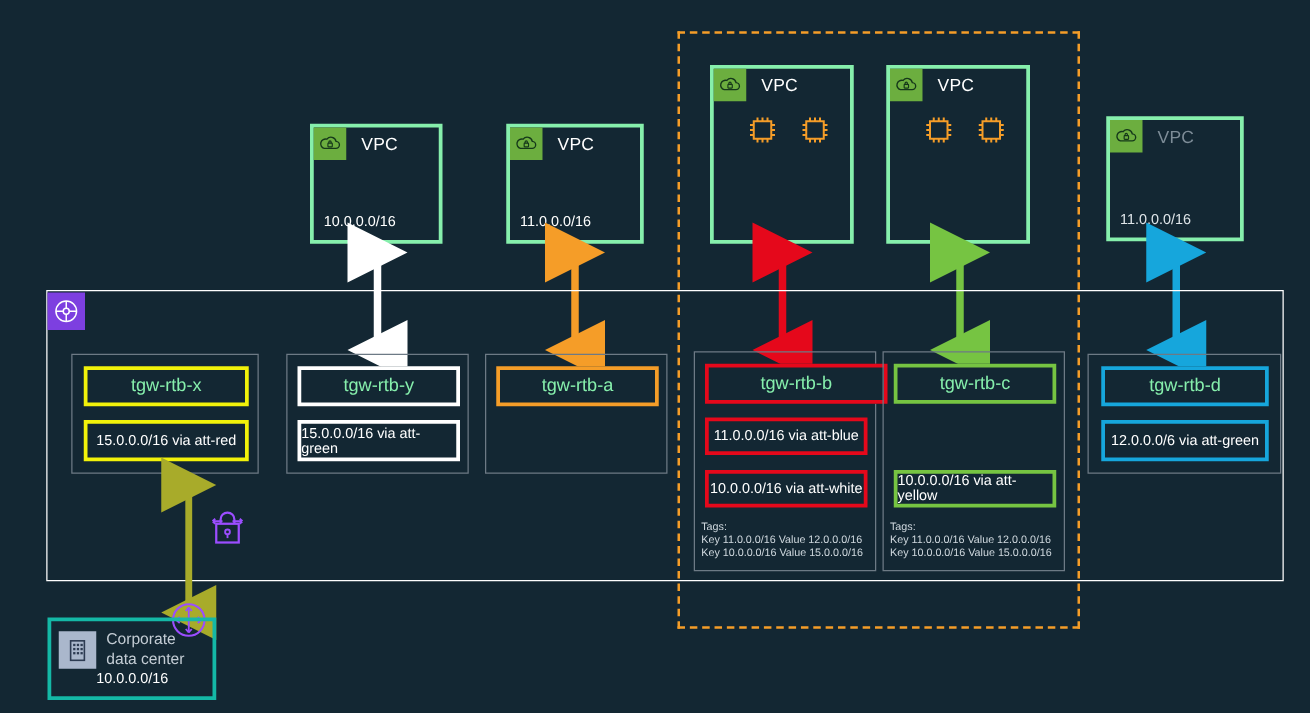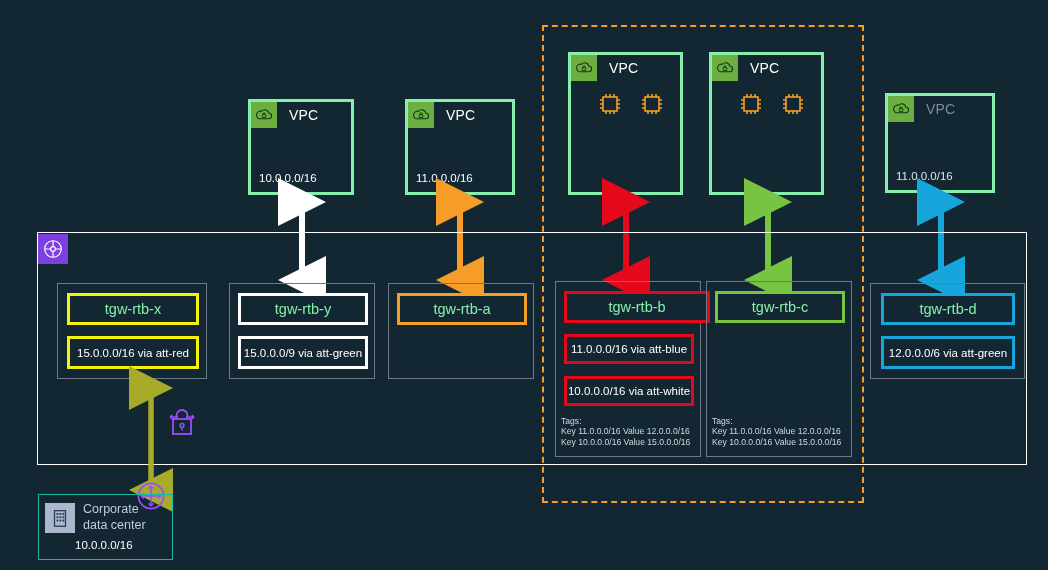--- a/index.html
+++ b/index.html
@@ -78,21 +78,21 @@
     background:#132733;
   }
   .rtb-tags{
     position:absolute;
     font-size:8.6px;line-height:10.4px;color:#cfd8de;
     white-space:pre;
   }
 
   
   .dc-box{
-    box-sizing:border-box;border:1px solid #14b8a6;background:transparent;
+    box-sizing:border-box;border:3px solid #14b8a6;background:transparent;
   }
   .dc-icon{
     position:absolute;left:6px;top:8px;width:30px;height:30px;
     background:#aab7cc;display:flex;align-items:center;justify-content:center;
   }
   .dc-label{
     position:absolute;left:44px;top:6px;font-size:12.5px;color:#c3ccd4;
     line-height:16px;
   }
   .dc-cidr{position:absolute;left:36px;bottom:8px;font-size:11.5px;color:#ffffff;}
@@ -262,38 +262,39 @@
     </svg>
   </div>
 
   <div class="abs rtb-card" style="left:57px;top:283px;width:150px;height:96px;">
     <div class="rtb-name" style="left:9px;top:9px;width:132px;height:32px;border-color:#f2f20a;">tgw-rtb-x</div>
     <div class="rtb-route" style="left:9px;top:52px;width:132px;height:33px;border-color:#f2f20a;">15.0.0.0/16 via att-red</div>
   </div>
 
   <div class="abs rtb-card" style="left:229px;top:283px;width:146px;height:96px;">
     <div class="rtb-name" style="left:8px;top:9px;width:130px;height:32px;border-color:#ffffff;">tgw-rtb-y</div>
-    <div class="rtb-route" style="left:8px;top:52px;width:130px;height:33px;border-color:#ffffff;">15.0.0.0/9 via att-green</div>
+    <div class="rtb-route" style="left:8px;top:52px;width:130px;height:33px;border-color:#ffffff;">15.0.0.0/16 via att-green</div>
   </div>
 
   <div class="abs rtb-card" style="left:388px;top:283px;width:146px;height:96px;">
     <div class="rtb-name" style="left:8px;top:9px;width:130px;height:32px;border-color:#f59d28;">tgw-rtb-a</div>
   </div>
 
   <div class="abs rtb-card" style="left:555px;top:281px;width:146px;height:176px;">
     <div class="rtb-name" style="left:8px;top:9px;width:146px;height:32px;border-color:#e5081b;">tgw-rtb-b</div>
     <div class="rtb-route" style="left:8px;top:52px;width:130px;height:30px;border-color:#e5081b;">11.0.0.0/16 via att-blue</div>
     <div class="rtb-route" style="left:8px;top:94px;width:130px;height:30px;border-color:#e5081b;">10.0.0.0/16 via att-white</div>
     <div class="rtb-tags" style="left:5px;top:134px;">Tags:
 Key 11.0.0.0/16 Value 12.0.0.0/16
 Key 10.0.0.0/16 Value 15.0.0.0/16</div>
   </div>
 
   <div class="abs rtb-card" style="left:706px;top:281px;width:146px;height:176px;padding-left:40px;">
     <div class="rtb-name" style="left:8px;top:9px;width:130px;height:32px;border-color:#76c442;">tgw-rtb-c</div>
+    <div class="rtb-route" style="left:8px;top:94px;width:130px;height:30px;border-color:#76c442;">10.0.0.0/16 via att-yellow</div>
     <div class="rtb-tags" style="left:5px;top:134px;">Tags:
 Key 11.0.0.0/16 Value 12.0.0.0/16
 Key 10.0.0.0/16 Value 15.0.0.0/16</div>
   </div>
 
   <div class="abs rtb-card" style="left:870px;top:283px;width:155px;height:96px;">
     <div class="rtb-name" style="left:10px;top:9px;width:134px;height:32px;border-color:#16a6dc;">tgw-rtb-d</div>
     <div class="rtb-route" style="left:10px;top:52px;width:134px;height:33px;border-color:#16a6dc;">12.0.0.0/6 via att-green</div>
   </div>
 

